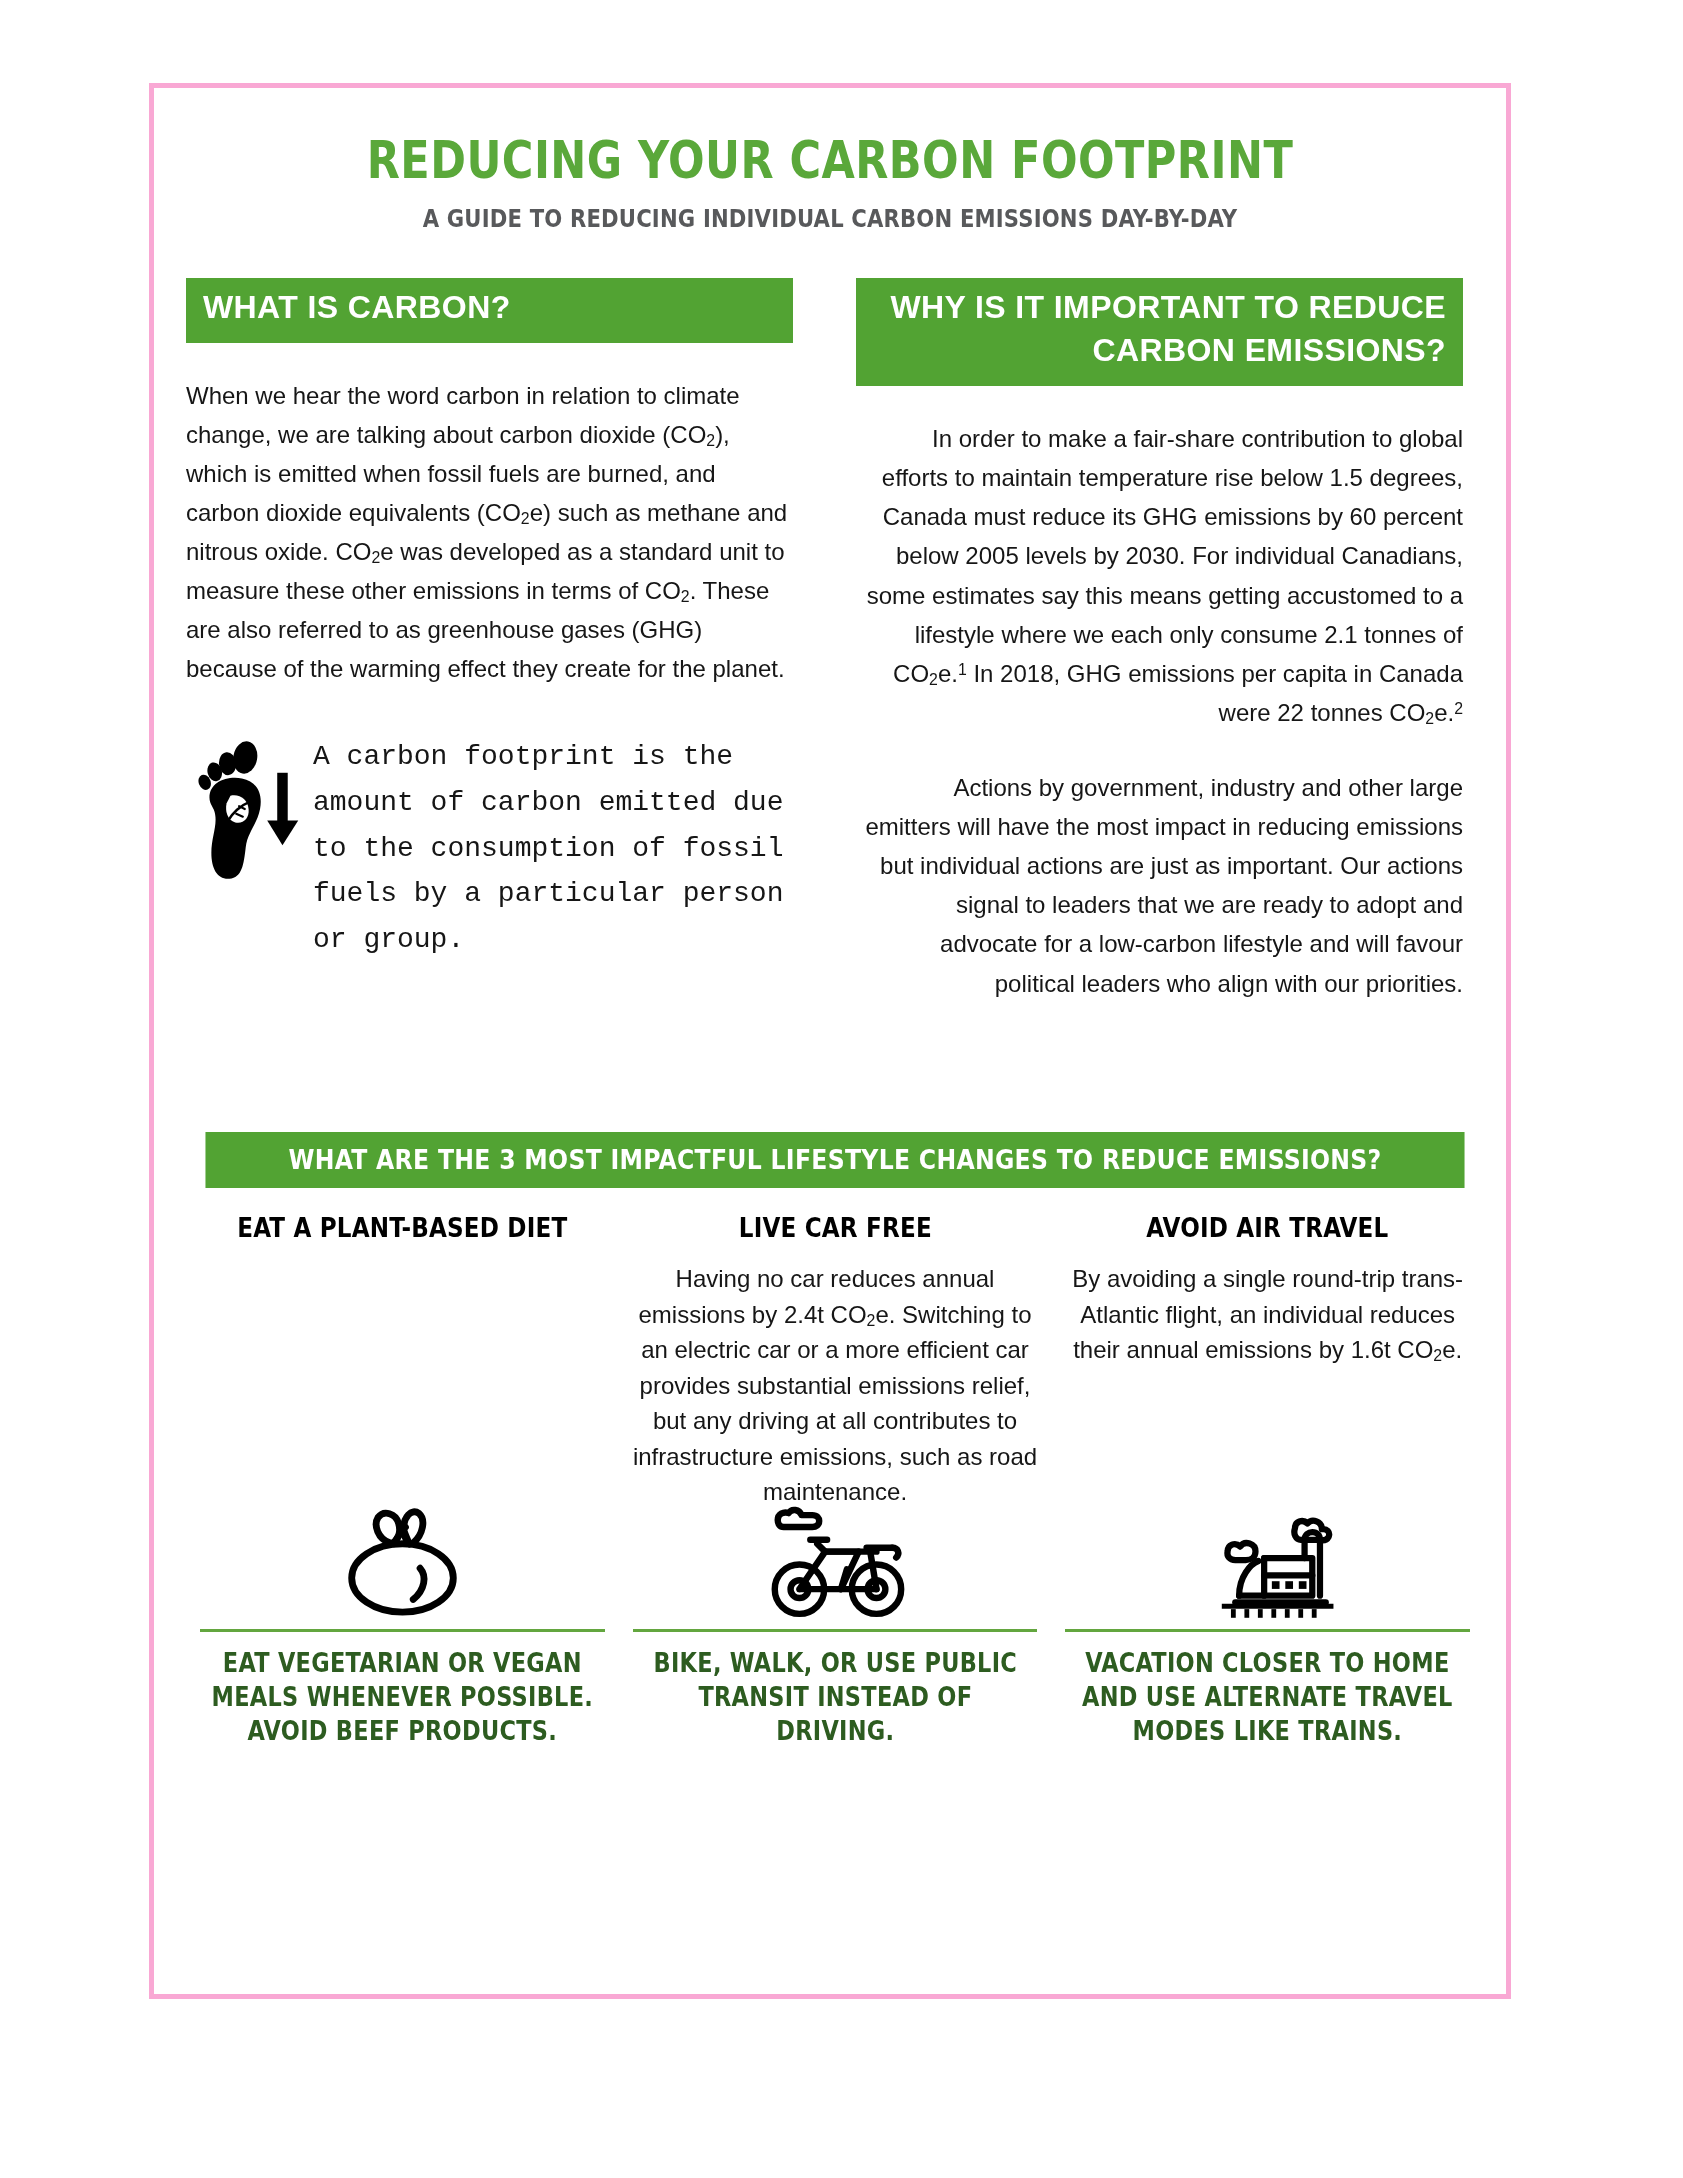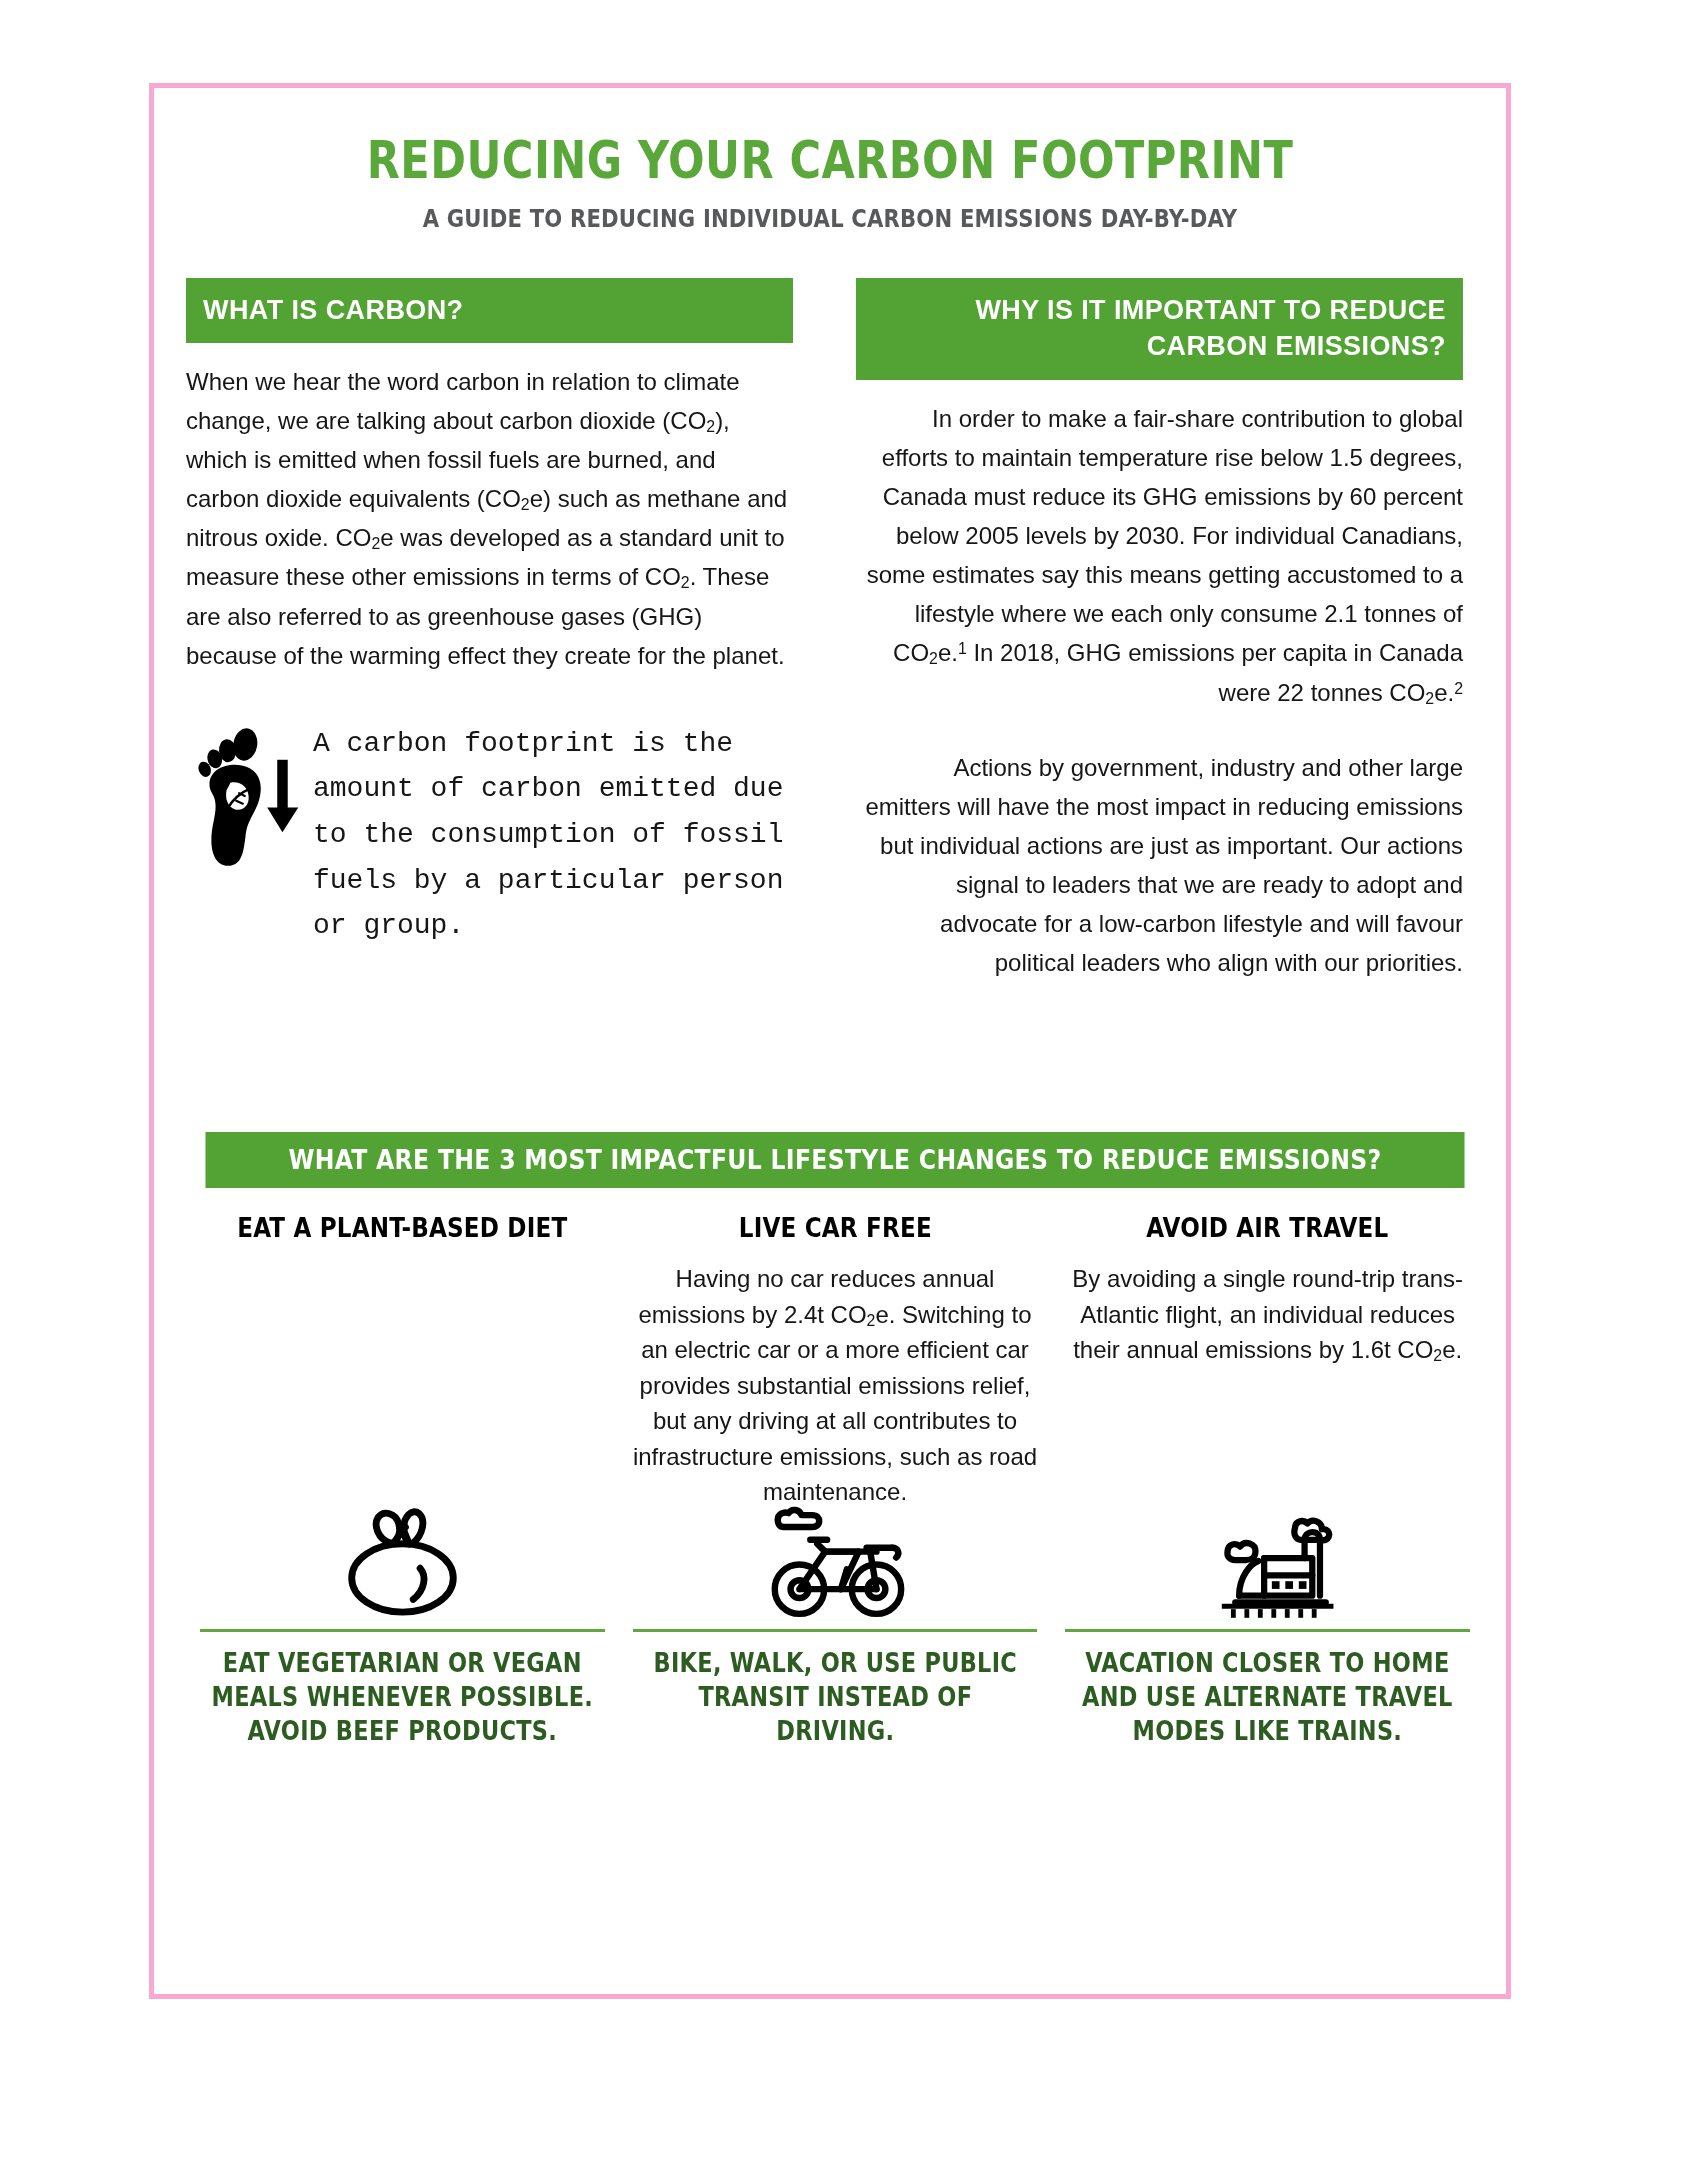--- a/index.html
+++ b/index.html
@@ -74,36 +74,36 @@
     left: 702px;
     top: 190px;
     width: 607px;
     text-align: right;
   }
 
   .greenbar {
     background: #52a333;
     color: #ffffff;
     font-weight: bold;
-    font-size: 27px;
+    font-size: 32px;
     letter-spacing: 0.4px;
-    padding: 15px 17px 14px 17px;
+    padding: 8px 17px 14px 17px;
     box-sizing: border-box;
     line-height: 1.33;
   }
   .greenbar.tall { padding-bottom: 15px; }
 
   .para {
     font-size: 24px;
     line-height: 1.63;
     color: #161616;
     margin: 0;
     padding: 0;
   }
-  .para.p-top { margin-top: 19px; }
+  .para.p-top { margin-top: 33px; }
   .para + .para { margin-top: 36px; }
 
   .col-right .para { padding-left: 7px; }
 
   sub {
     font-size: 0.66em;
     line-height: 0;
     vertical-align: -0.22em;
   }
   sup {

